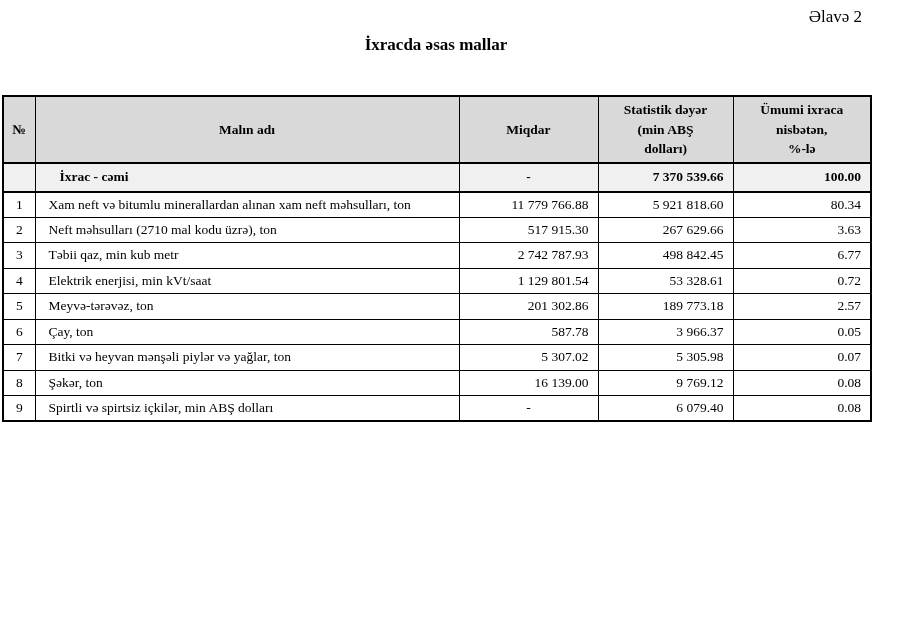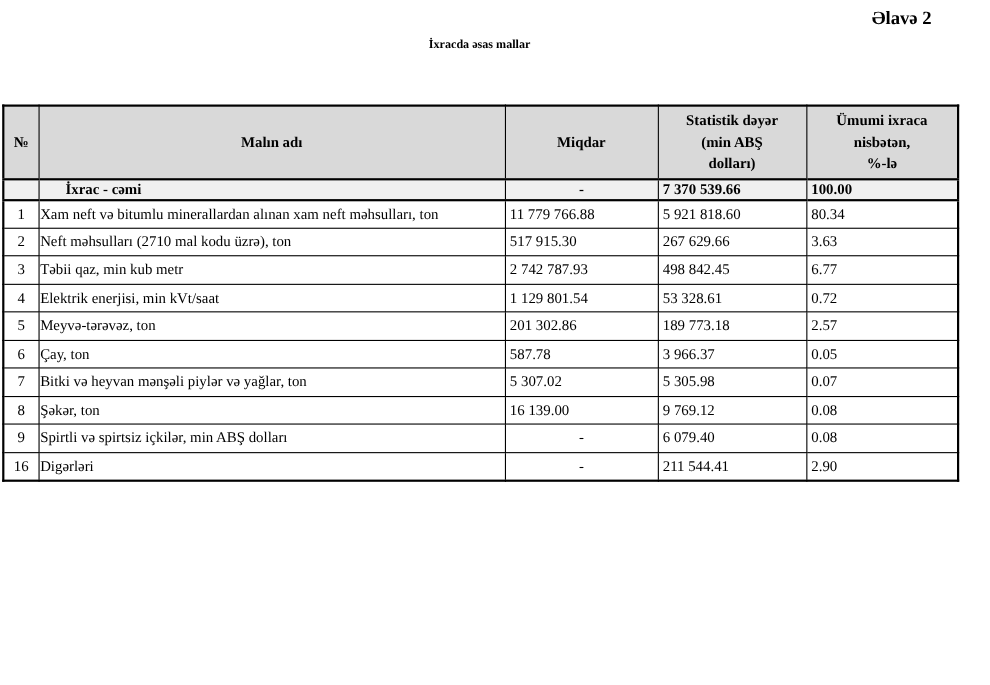--- a/index.html
+++ b/index.html
@@ -16,31 +16,31 @@
     height: 623px;
     background: var(--page-bg);
     color: var(--text-color);
     font-family: "Liberation Serif", serif;
     position: relative;
     overflow: hidden;
   }
   .appendix-label {
     position: absolute;
     top: 7px;
-    right: 53px;
+    right: 38px;
     font-size: 17px;
-    font-weight: bold;
+    font-weight: normal;
   }
   .doc-title {
     position: absolute;
     top: 35px;
     left: 2px;
     width: 868px;
     text-align: center;
-    font-size: 11px;
+    font-size: 17px;
     font-weight: bold;
   }
   table.export-table {
     position: absolute;
     top: 95px;
     left: 2px;
     width: 868px;
     border-collapse: collapse;
     table-layout: fixed;
     border: 2px solid var(--border-color);
@@ -61,27 +61,27 @@
   .export-table td {
     border: 1px solid var(--border-color);
     font-size: 13.5px;
     height: 25.5px;
     vertical-align: middle;
     padding: 0 4px;
   }
   .export-table tr.summary-row td {
     background: var(--summary-bg);
     font-weight: bold;
-    height: 19px;
+    height: 29px;
     border-bottom: 2px solid var(--border-color);
   }
   .export-table tr.summary-row td.name { padding-left: 24px; }
   td.center { text-align: center; }
-  td.name   { text-align: left; padding-left: 1px; }
-  td.num    { padding-right: 9px; }
+  td.name   { text-align: left; padding-left: 13px; }
+  td.num    { text-align: right; padding-right: 9px; }
 </style>
 </head>
 <body>
 
 <div class="appendix-label">Əlavə 2</div>
 
 <div class="doc-title">İxracda əsas mallar</div>
 
 <table class="export-table">
   <colgroup>
@@ -170,21 +170,14 @@
         <td class="num">9 769.12</td>
         <td class="num">0.08</td>
       </tr>
       <tr>
         <td class="center">9</td>
         <td class="name">Spirtli və spirtsiz içkilər, min ABŞ dolları</td>
         <td class="center">-</td>
         <td class="num">6 079.40</td>
         <td class="num">0.08</td>
       </tr>
-      <tr>
-        <td class="center">16</td>
-        <td class="name">Digərləri</td>
-        <td class="center">-</td>
-        <td class="num">211 544.41</td>
-        <td class="num">2.90</td>
-      </tr>
     </tbody>
 </table>
 
 </body></html>

